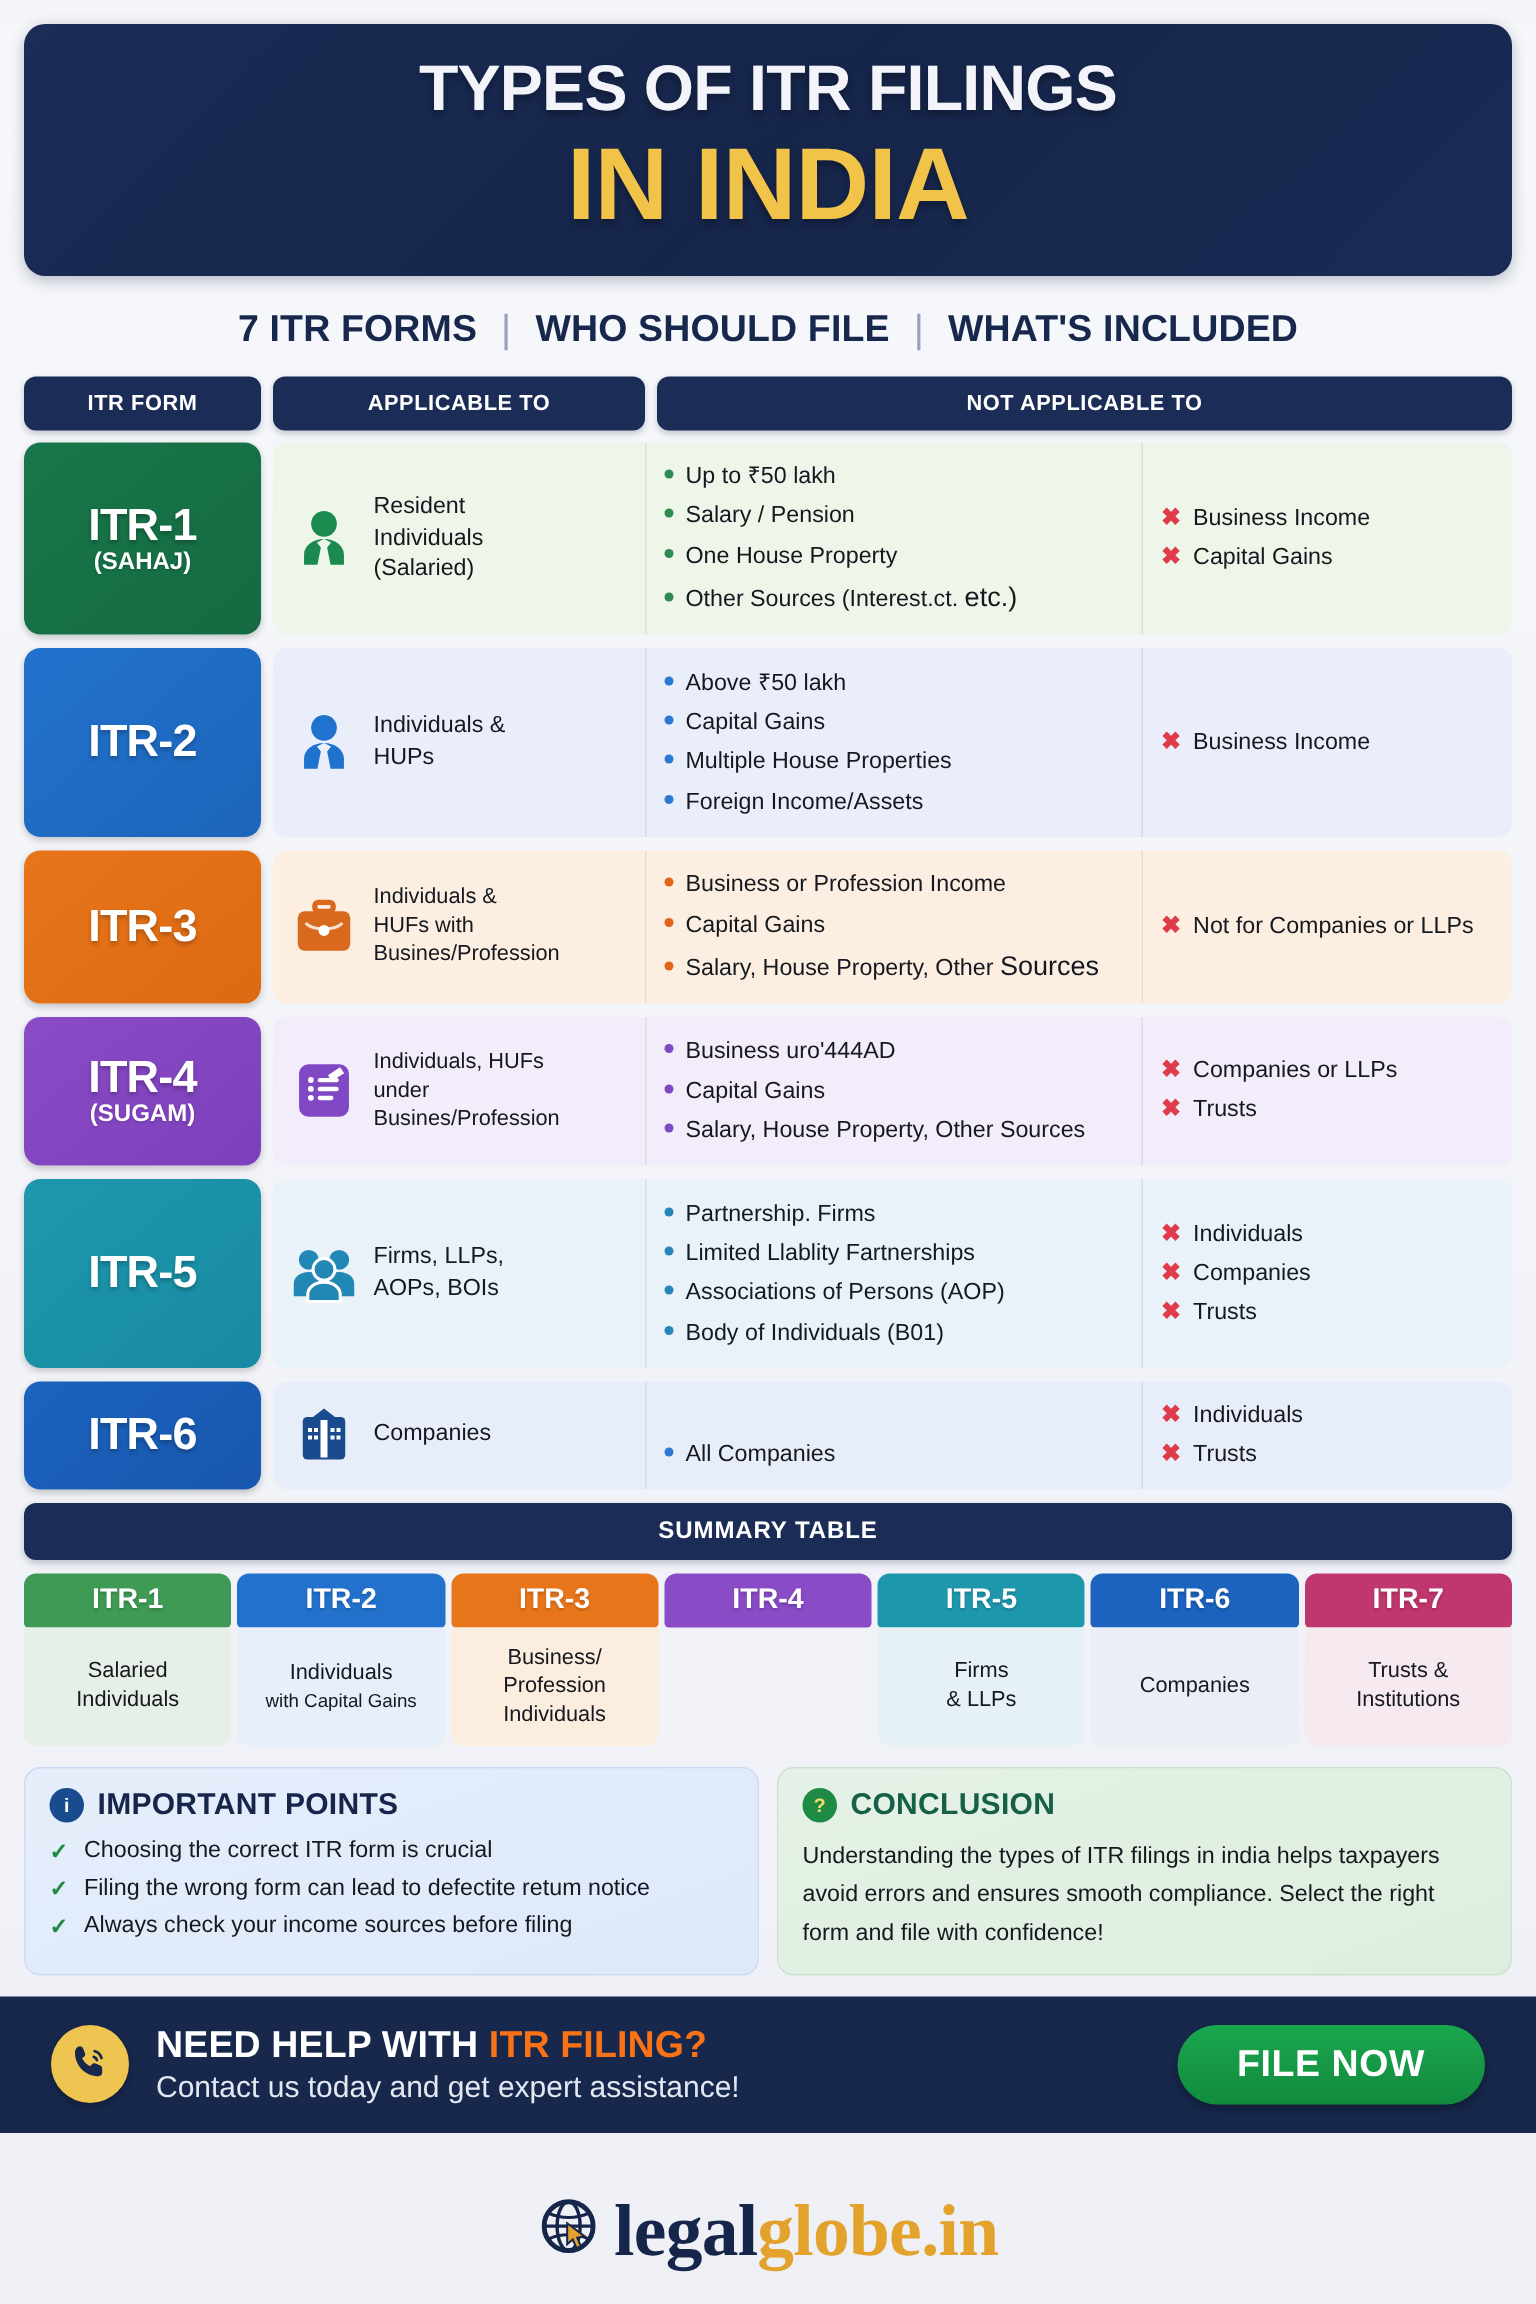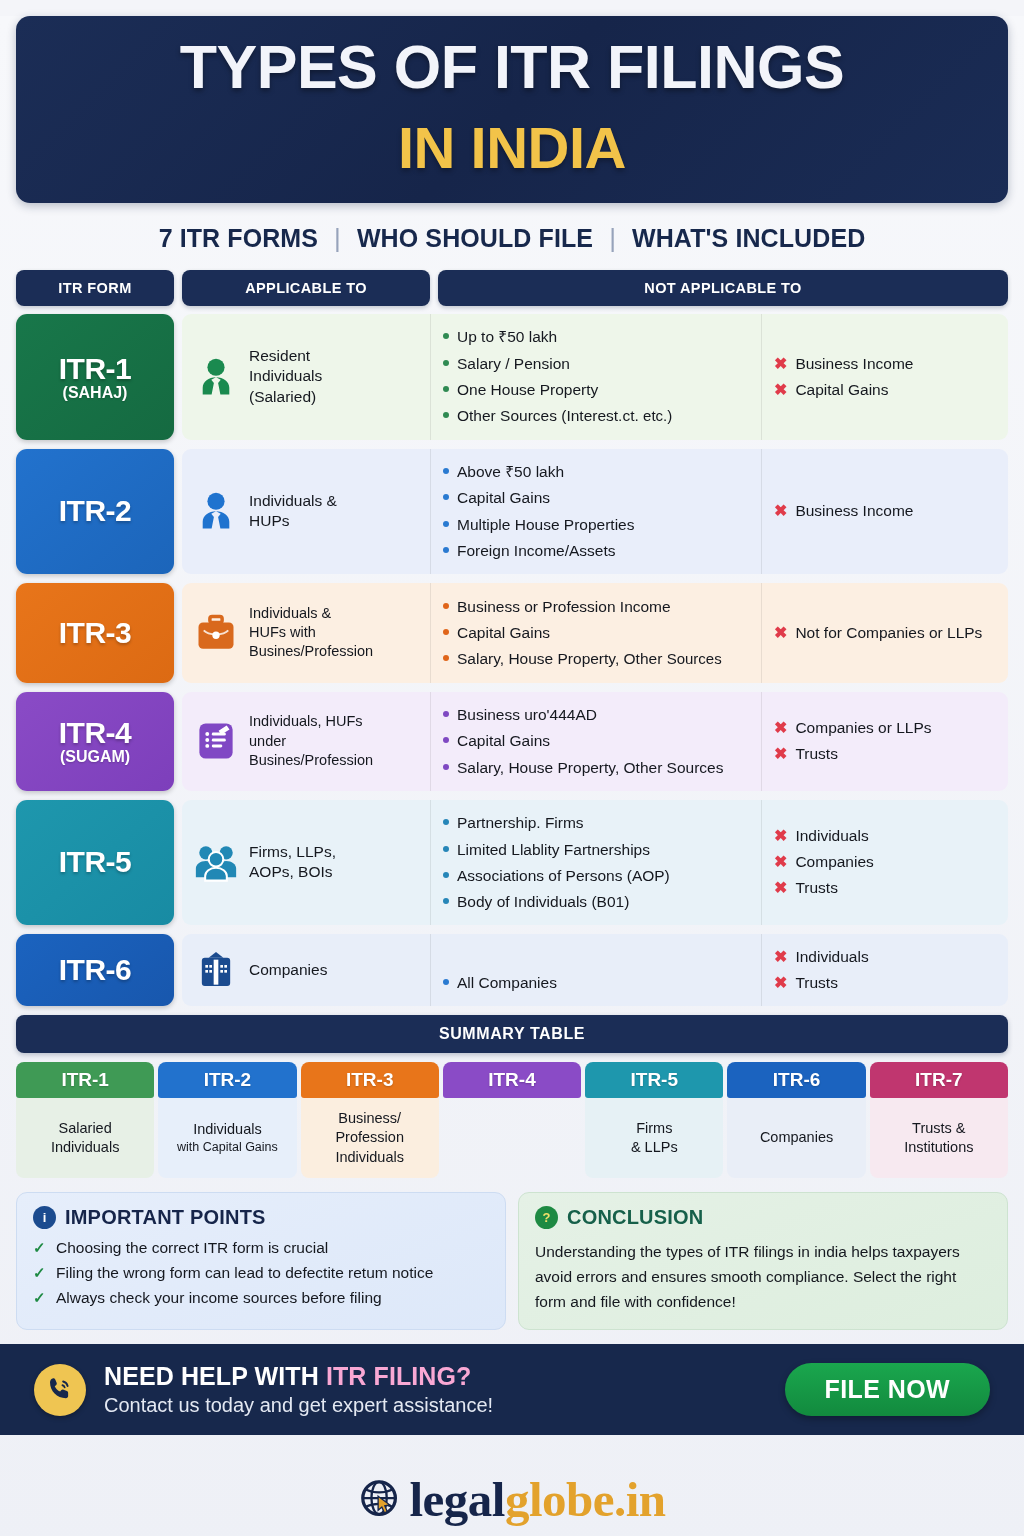--- a/index.html
+++ b/index.html
@@ -15,26 +15,26 @@
   
   .hero {
     margin: 16px 16px 0 16px;
     background: linear-gradient(135deg,#1b2d56 0%,#16254a 50%,#1a2c55 100%);
     border-radius: 14px;
     padding: 22px 20px 24px 20px;
     text-align: center;
     box-shadow: 0 3px 10px rgba(20,35,70,.28);
   }
   .hero h1 {
-    color: #f2f4fa; font-size: 61px; line-height: .98; font-weight: 800;
+    color: #f2f4fa; font-size: 43px; line-height: .98; font-weight: 800;
     letter-spacing: -.5px; text-shadow: 0 3px 5px rgba(0,0,0,.35);
   }
   .hero h2 {
-    color: #f2c349; font-size: 58px; line-height: 1.05; font-weight: 800;
-    margin-top: 20px; letter-spacing: -.5px; text-shadow: 0 3px 5px rgba(0,0,0,.3);
+    color: #f2c349; font-size: 68px; line-height: 1.05; font-weight: 800;
+    margin-top: 8px; letter-spacing: -.5px; text-shadow: 0 3px 5px rgba(0,0,0,.3);
   }
   .subbar {
     display: flex; justify-content: center; align-items: center; gap: 0;
     margin: 20px 0 16px 0; color: #17284c;
     font-size: 25px; font-weight: 700; letter-spacing: .1px;
   }
   .subbar span { padding: 0 14px; }
   .subbar .sep { color: #97a3bb; font-weight: 400; padding: 0 2px; font-size: 26px; }
 
   
@@ -69,21 +69,21 @@
              align-items:center; justify-content:center; }
   .apptext { font-size: 15.5px; color: #15181f; line-height: 1.32; }
   .apptext.sm { font-size: 14.5px; }
   .divider { width: 1px; background: rgba(0,0,0,.08); flex: 0 0 1px; }
 
   .cell-inc { flex-direction: column; align-items: flex-start; justify-content: flex-end; }
   .bul { display: flex; align-items: baseline; gap: 8px; margin: 3.5px 0;
          font-size: 15.5px; color: #15181f; line-height: 1.25; }
   .bul .dot { flex: 0 0 6px; width: 6px; height: 6px; border-radius: 50%;
               position: relative; top: -3px; }
-  .bul .small { font-size: 15px; margin-top: 40px; }
+  .bul .small { font-size: 18px; margin-top: 40px; }
 
   .cell-not { flex-direction: column; align-items: flex-start; justify-content: center; }
   .nx { display: flex; align-items: center; gap: 8px; margin: 4px 0;
         font-size: 15.5px; color: #15181f; }
   .nx .xm { color: #e03b4a; font-weight: 800; font-size: 16px; line-height: 1; }
 
   
   .sumbar {
     margin: 6px 16px 9px 16px; background: #1b2d56; color: #fff;
     border-radius: 8px; text-align: center; padding: 10px;
@@ -128,21 +128,21 @@
   
   .cta {
     margin-top: 14px; background: #17284c; padding: 18px 34px;
     display: flex; align-items: center; gap: 18px;
   }
   .phone { width: 52px; height: 52px; border-radius: 50%; background: #efc552;
            display: flex; align-items: center; justify-content: center; flex: 0 0 52px;
            box-shadow: 0 2px 5px rgba(0,0,0,.3); }
   .ctatext { flex: 1 1 auto; }
   .ctatext .l1 { font-size: 25px; font-weight: 800; color: #fff; letter-spacing: .1px; }
-  .ctatext .l1 em { color: #f9a8d4; font-style: normal; }
+  .ctatext .l1 em { color: #f97316; font-style: normal; }
   .ctatext .l2 { font-size: 20px; color: #e3e8f2; margin-top: 3px; }
   .filebtn {
     background: linear-gradient(180deg,#1aa74e 0%,#128a3e 100%);
     color: #fff; font-size: 25px; font-weight: 800; letter-spacing: .4px;
     padding: 12px 40px; border-radius: 30px; border: none;
     box-shadow: 0 3px 7px rgba(0,0,0,.3);
   }
 
   
   .logobar { display: flex; align-items: center; justify-content: center;

